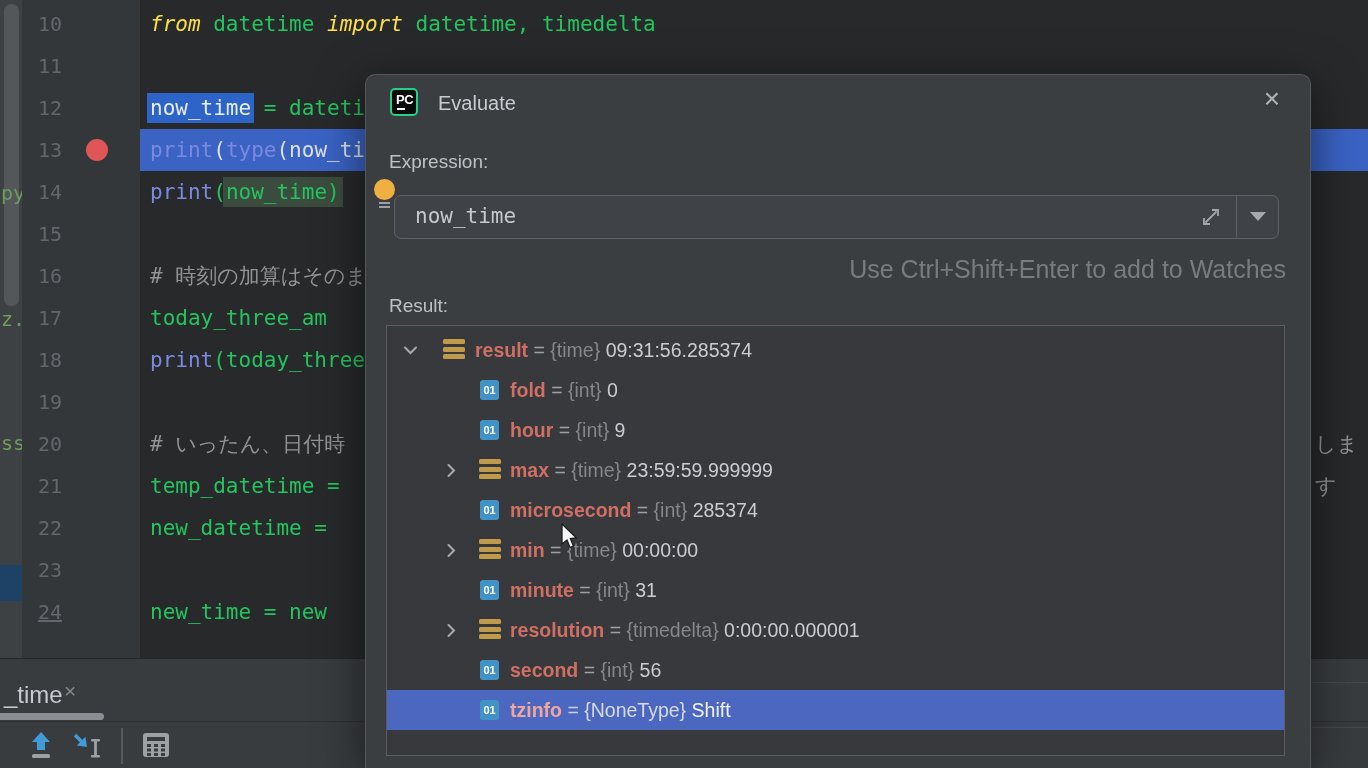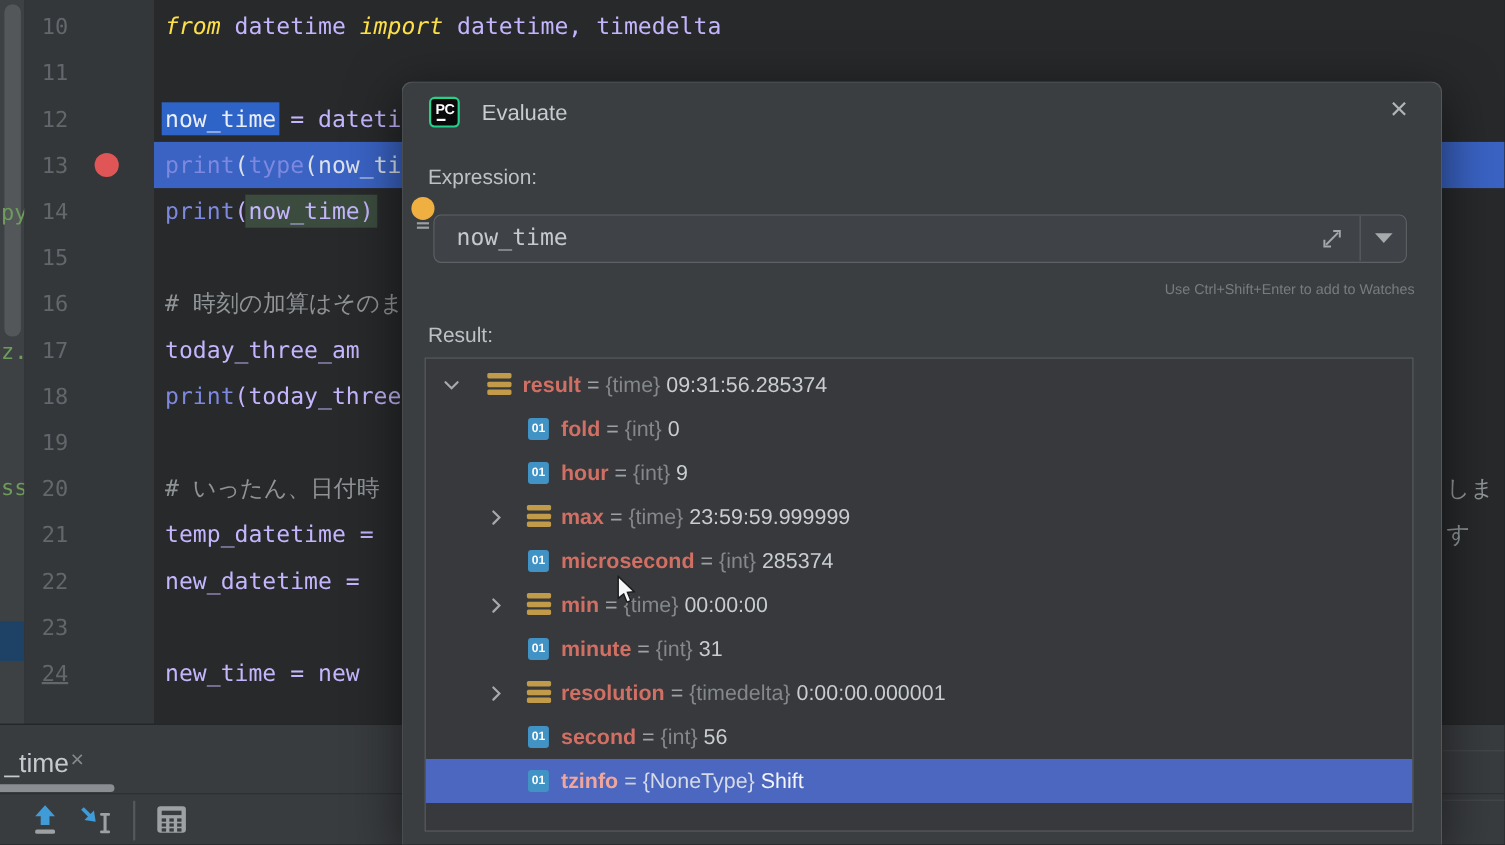--- a/index.html
+++ b/index.html
@@ -8,21 +8,21 @@
           font-family:"Liberation Sans",sans-serif;background:#27292B;}
 
   
   .editor{position:absolute;left:0;top:0;width:1368px;height:658px;background:#27292B;overflow:hidden;}
   .gutter{position:absolute;left:22px;top:0;width:118px;height:658px;background:#34373A;}
   .exec-band{position:absolute;left:140px;width:1228px;height:42px;background:#3A63C4;}
   .line-number{position:absolute;left:22px;width:40px;height:42px;line-height:42px;text-align:right;
                font-family:"DejaVu Sans Mono",monospace;font-size:20px;color:#63676B;}
   .code-line{position:absolute;left:150px;height:42px;line-height:42px;white-space:pre;
              font-family:"DejaVu Sans Mono",monospace;font-size:21px;color:#BCC0C4;}
-  .tk-kw{color:#fde047;font-style:italic;} .tk-fn{color:#7D88DF;} .tk-pl{color:#c4b5fd;} .tk-cmt{color:#909496;}
+  .tk-kw{color:#fde047;font-style:italic;} .tk-fn{color:#7D88DF;} .tk-pl{color:#22c55e;} .tk-cmt{color:#909496;}
   .tk-sel{background:#2E64C8;box-shadow:0 0 0 3px #2E64C8;color:#E9EEF6;}
   .tk-occ{background:#3B4C3E;box-shadow:0 0 0 3px #3B4C3E;}
   .exec .tk-pl{color:#DCE1EA;}
   .bp-dot{position:absolute;left:86px;width:22px;height:22px;border-radius:50%;background:#E05555;}
   .jp-frag{position:absolute;left:1315px;top:423px;height:42px;line-height:42px;
            font-family:"DejaVu Sans Mono",monospace;font-size:21px;color:#919699;}
 
   
   .left-strip{position:absolute;left:0;top:0;width:22px;height:658px;background:#3E4144;overflow:hidden;}
   .strip-thumb{position:absolute;left:4px;top:4px;width:15px;height:302px;background:#53575A;border-radius:7px;}
@@ -55,21 +55,21 @@
   .bulb-base1{position:absolute;left:13px;top:127px;width:11px;height:2px;background:#9DA0A2;}
   .bulb-base2{position:absolute;left:13px;top:131px;width:11px;height:2px;background:#9DA0A2;}
   .combo{position:absolute;left:28px;top:120px;width:885px;height:44px;background:#3F4347;
          border:1.5px solid #5E6266;border-radius:7px;}
   .combo-text{position:absolute;left:20px;top:0;height:41px;line-height:41px;
               font-family:"DejaVu Sans Mono",monospace;font-size:21px;color:#C6C9CD;}
   .combo-expand{position:absolute;right:56px;top:10px;width:22px;height:22px;}
   .combo-dd{position:absolute;right:0;top:0;width:42px;height:41px;border-left:1.5px solid #5E6266;}
   .dd-caret{position:absolute;left:13px;top:16px;width:0;height:0;
             border-left:8px solid transparent;border-right:8px solid transparent;border-top:9px solid #A7AAAD;}
-  .hint{position:absolute;right:24px;top:180px;font-size:13px;color:#787C7F;}
+  .hint{position:absolute;right:24px;top:180px;font-size:25px;color:#787C7F;}
   .result-label{position:absolute;left:23px;top:220px;font-size:19px;color:#BDC1C5;}
   .tree-panel{position:absolute;left:20px;top:250px;width:899px;height:431px;background:#37393C;
               border:1px solid #5B5F62;overflow:hidden;}
   .tree-row{position:absolute;left:0;width:897px;height:40px;line-height:40px;font-size:19.5px;}
   .tree-row.selected{background:#4B67C0;}
   .t-chev{position:absolute;top:11px;width:18px;height:18px;}
   .t-icon-obj{position:absolute;top:9px;width:22px;height:22px;}
   .t-icon-obj i{position:absolute;left:0;width:22px;height:5px;background:#C19B4A;border-radius:1.5px;}
   .t-icon-prim{position:absolute;top:10px;width:19px;height:20px;background:#4193C5;border-radius:3px;
                color:#fff;font-size:11px;font-weight:bold;text-align:center;line-height:20px;}

